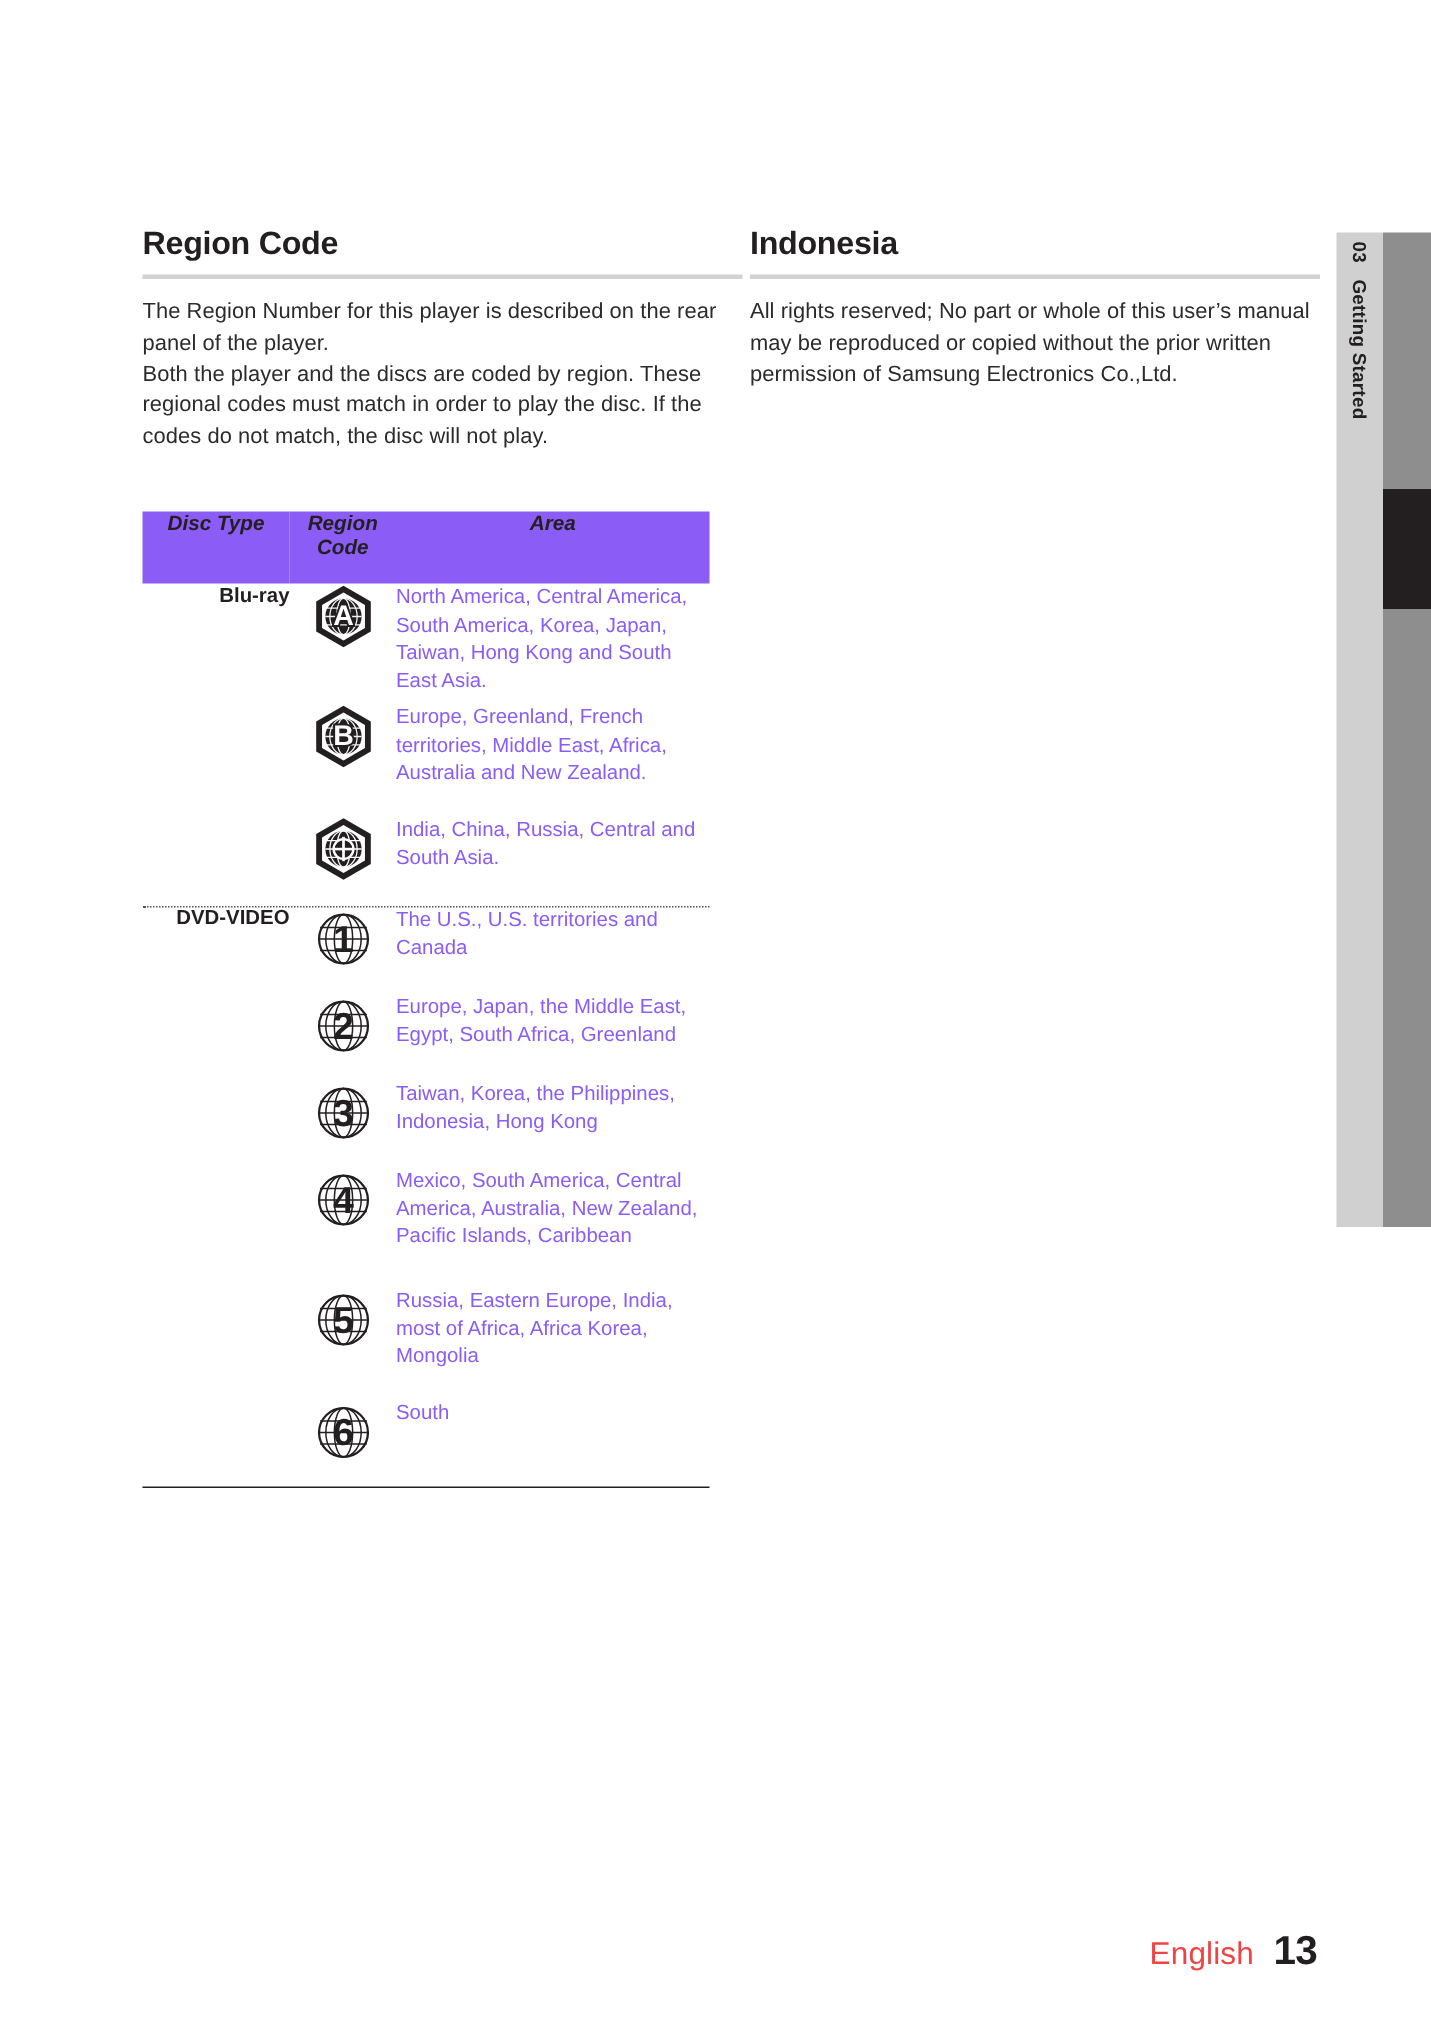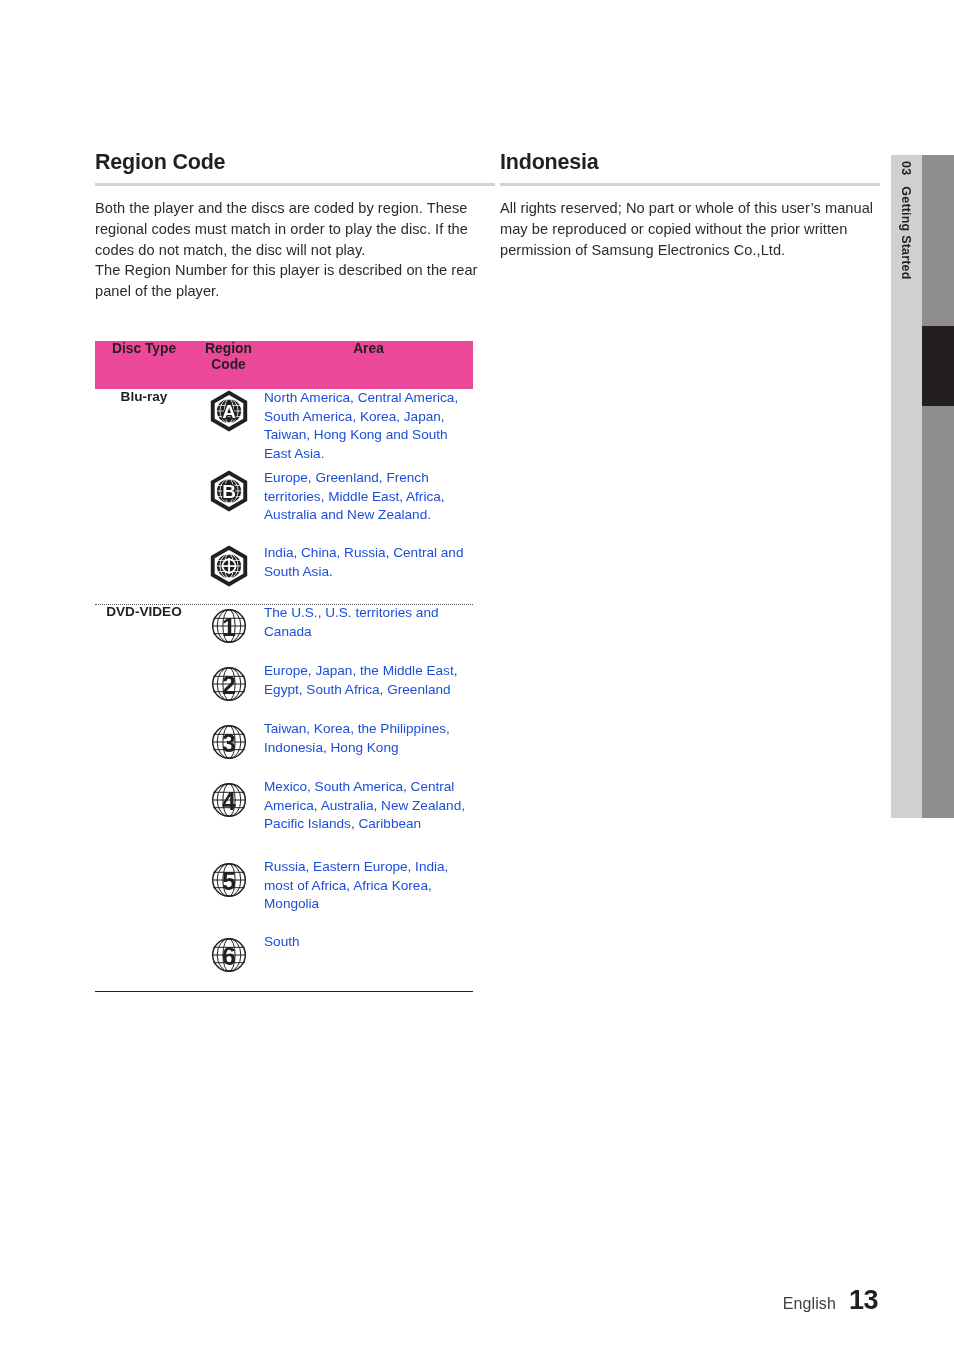--- a/index.html
+++ b/index.html
@@ -109,49 +109,50 @@
     border: 0;
     padding: 0;
     vertical-align: top;
   }
   .col-disc { width: 98px; }
   .col-code { width: 71px; }
   .col-area { width: 209px; }
 
   
   .hdr-cell {
-    background: #ec4899;
+    background: #8b5cf6;
     border-top: 1.6px solid #231f20;
     border-bottom: 1.6px solid #231f20;
     height: 48px;
     vertical-align: middle;
     font-weight: bold;
     font-size: 13.8px;
     line-height: 1.15;
     font-stretch: condensed;
     color: #231f20;
+    font-style: italic;
   }
   .hdr-cell.sep { border-left: 1.6px solid #231f20; }
 
   
   .cell-code {
     border-left: 1.6px solid #231f20;
     border-right: 1.6px solid #231f20;
     text-align: center;
     vertical-align: middle;
   }
   .cell-area {
     padding: 9px 4px 9px 9px;
     vertical-align: middle;
     line-height: 1.37;
     font-size: 13.6px;
-    color: #1d4ed8;
+    color: #8b5cf6;
   }
   .cell-disc {
-    text-align: center;
+    text-align: right;
     vertical-align: middle;
     font-weight: bold;
     font-size: 13.6px;
     font-stretch: condensed;
     color: #231f20;
   }
   tr.rowline > td { border-bottom: 1.1px solid #231f20; }
   tr.group-end > td { border-bottom: 0; }
 
   
@@ -177,22 +178,22 @@
   
   #footer {
     position: absolute;
     right: 76px;
     bottom: 38px;
     display: flex;
     align-items: baseline;
     gap: 13px;
   }
   #footer-lang {
-    font-size: 16px;
-    color: #404040;
+    font-size: 21px;
+    color: #ef4444;
     letter-spacing: 0.1px;
   }
   #footer-page {
     font-size: 27px;
     font-weight: bold;
     color: #231f20;
     letter-spacing: -0.5px;
   }
 </style>
 </head>
@@ -203,22 +204,22 @@
     <span id="side-tab-num">03</span>
     <span>Getting Started</span>
   </div>
 </div>
 <div id="side-bar-gray"></div>
 <div id="side-bar-active"></div>
 
 <div class="column" id="col-left">
   <h2 class="section-title">Region Code</h2>
   <div class="title-rule"></div>
+  <p class="body-text">The Region Number for this player is described on the rear panel of the player.</p>
   <p class="body-text">Both the player and the discs are coded by region. These regional codes must match in order to play the disc. If the codes do not match, the disc will not play.</p>
-  <p class="body-text">The Region Number for this player is described on the rear panel of the player.</p>
 </div>
 
 <div class="column" id="col-right">
   <h2 class="section-title">Indonesia</h2>
   <div class="title-rule"></div>
   <p class="body-text">All rights reserved; No part or whole of this user’s manual may be reproduced or copied without the prior written permission of Samsung Electronics Co.,Ltd.</p>
 </div>
 
 <table id="region-table">
   <colgroup>

